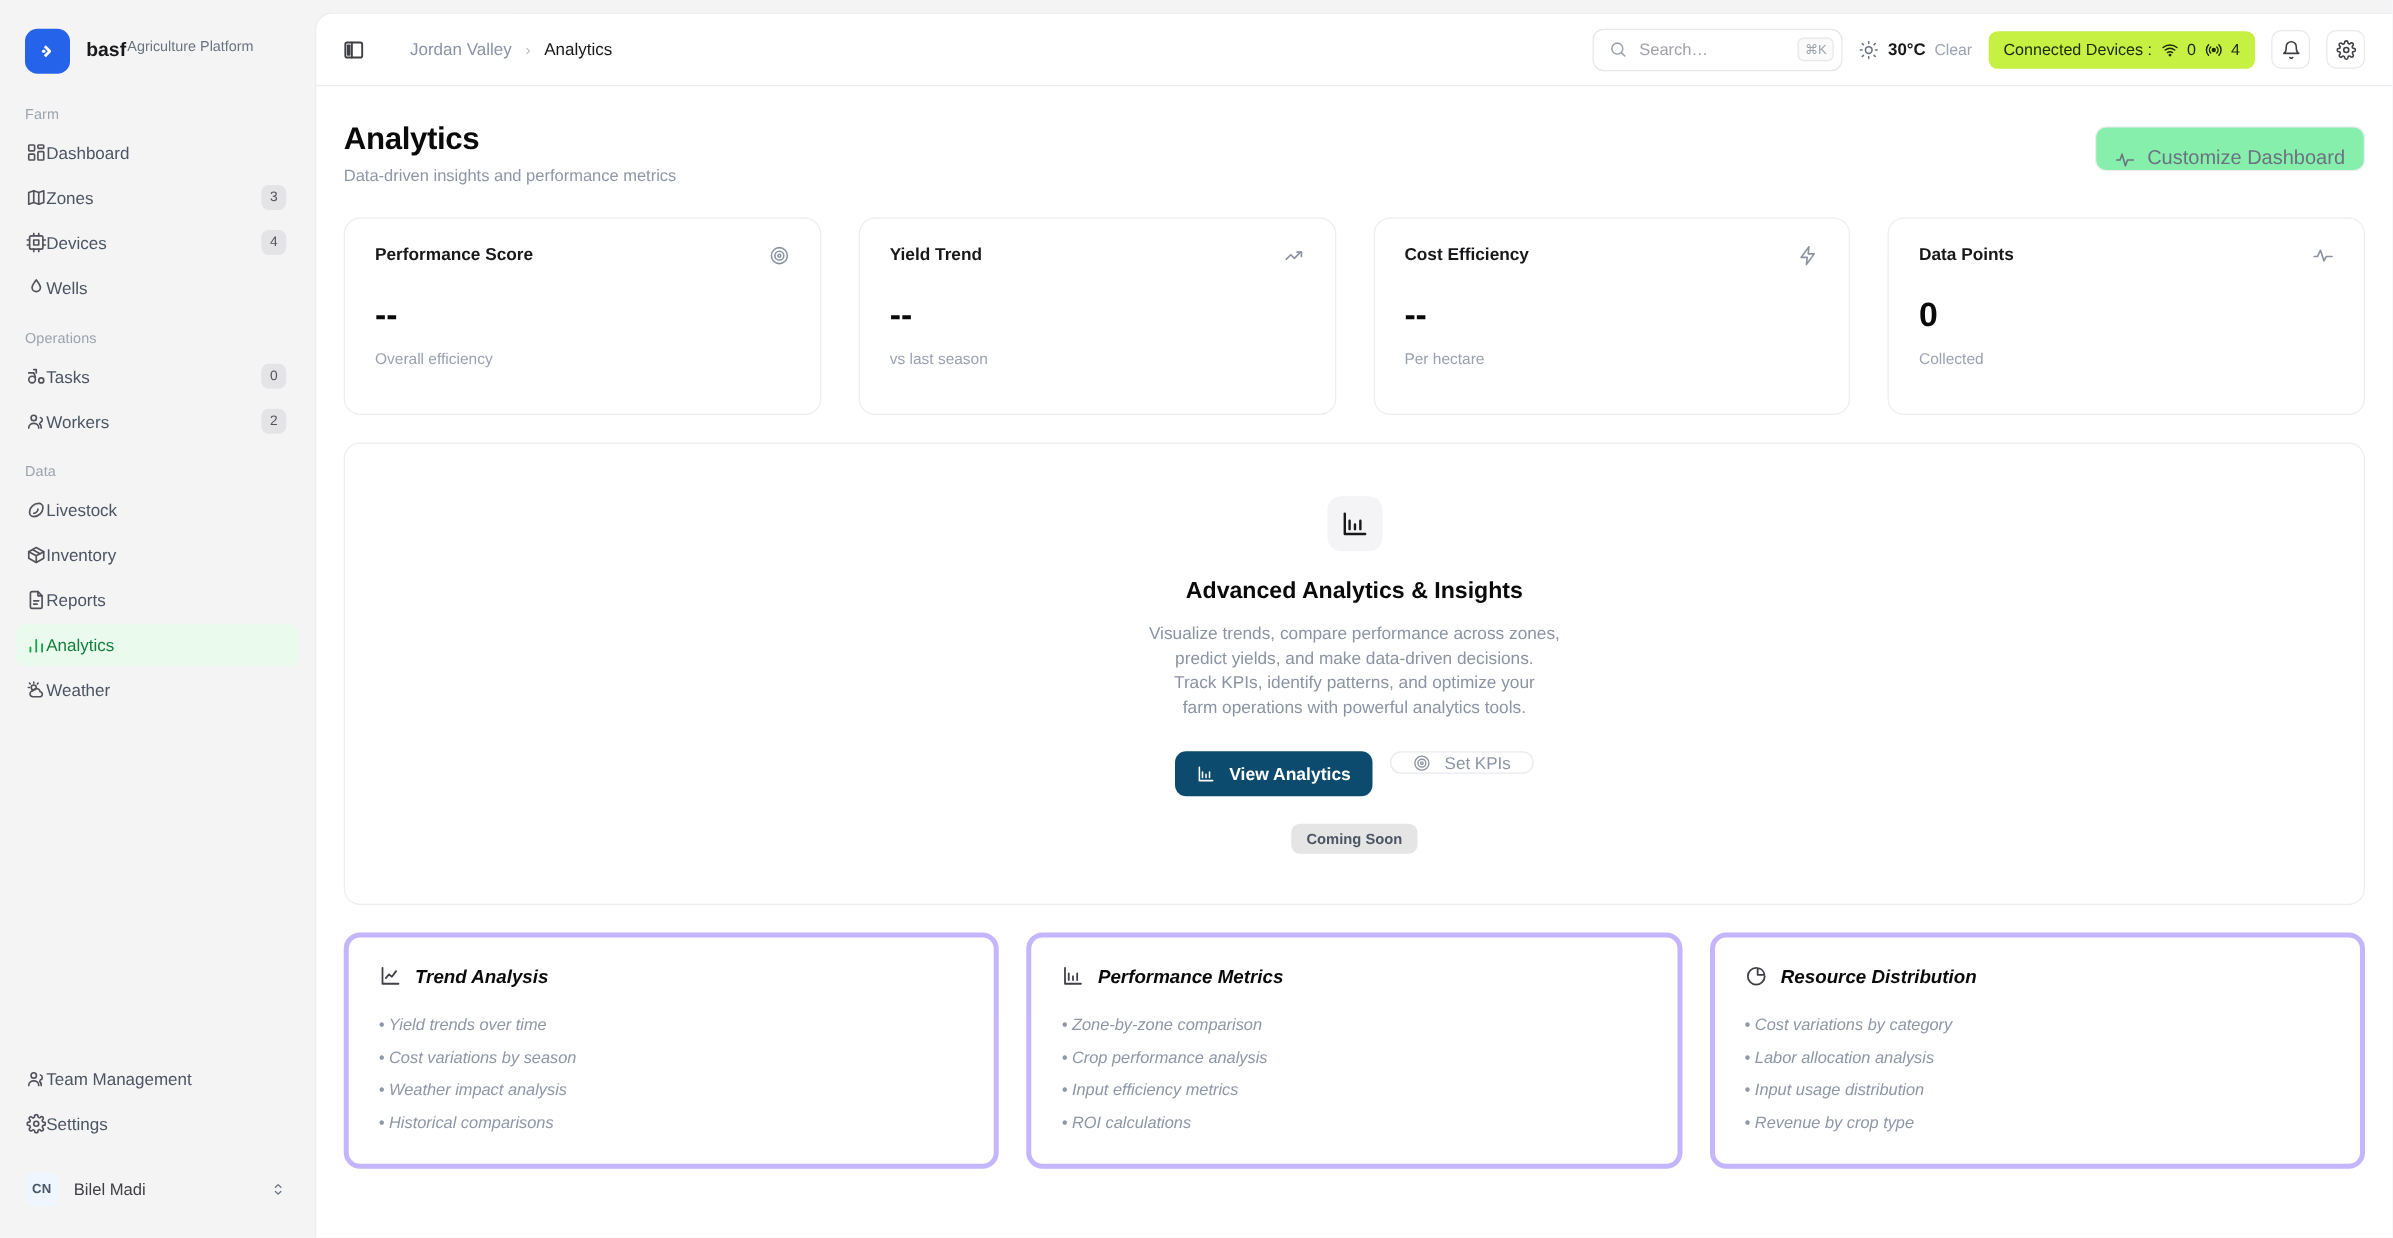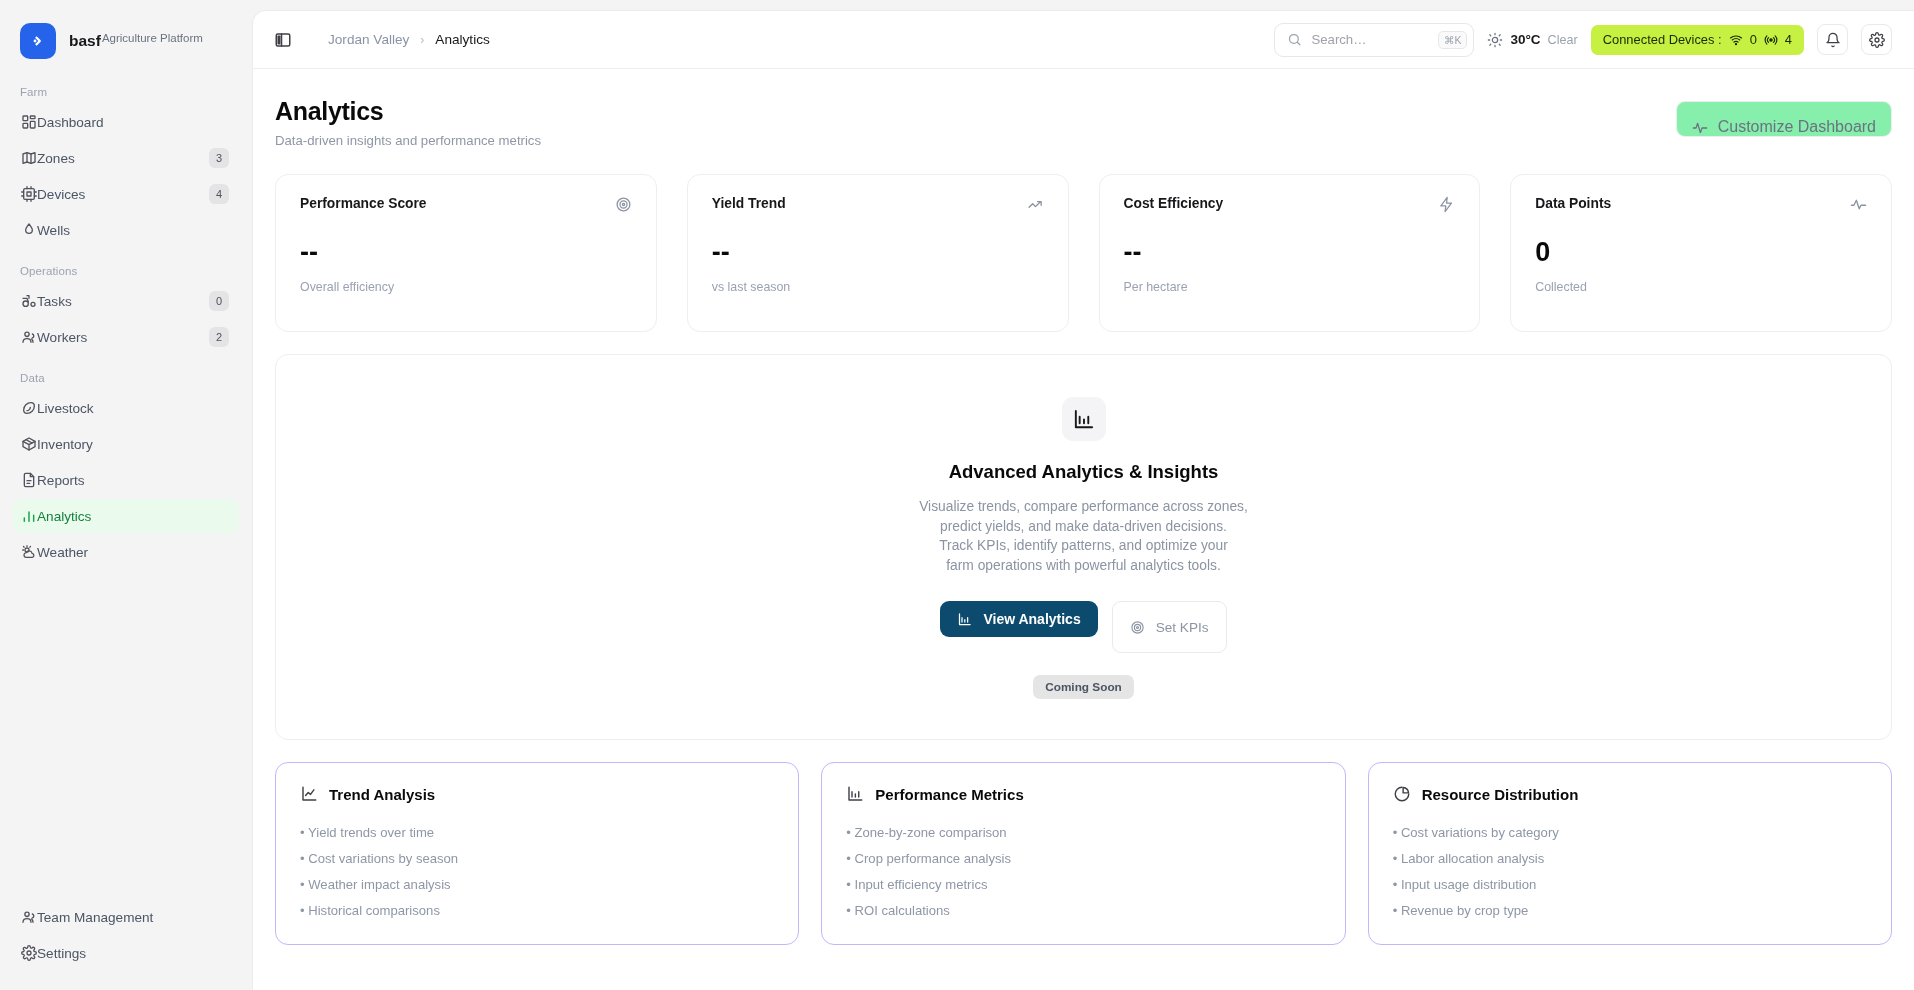--- a/index.html
+++ b/index.html
@@ -181,34 +181,35 @@
   }
   .empty-actions { display: flex; gap: 14px; margin-top: 26px; }
   .btn-primary {
     display: flex; align-items: center; gap: 11px;
     height: 36px; padding: 0 17px; border-radius: 9px;
     background: #0c4a6e; color: #fff; font-size: 14px; font-weight: 700;
     border: none; cursor: pointer;
   }
   .btn-secondary {
     display: flex; align-items: center; gap: 11px;
-    height: 52px; padding: 0 17px; border-radius: 9px;
+    height: 18px; padding: 0 17px; border-radius: 9px;
     background: #fff; color: #8b94a3; font-size: 13.6px;
     border: 1px solid #e9eaee; cursor: pointer;
   }
   .soon-badge {
     margin-top: 22px; background: #e5e5e5; color: #4b5563;
     font-size: 11.8px; font-weight: 700; padding: 5px 12px; border-radius: 7px;
   }
 
   .feature-row { display: flex; gap: 22px; margin-top: 22px; }
   .feature-card {
     flex: 1 1 0; background: #fff;
-    border: 1px solid #c4b5fd; border-radius: 13px;
+    border: 4px solid #c4b5fd; border-radius: 13px;
     padding: 22px 32px 26px 24px;
+    font-style: italic;
   }
   .feature-head { display: flex; align-items: center; gap: 11px; }
   .feature-ic { display: flex; color: #3f3f46; }
   .feature-title { font-size: 15px; font-weight: 700; color: #0a0a0a; }
   .feature-list { margin-top: 22px; display: flex; flex-direction: column; gap: 11px; }
   .feature-li { font-size: 13.1px; color: #8e97a6; }
 </style>
 </head>
 <body>
 
@@ -363,20 +364,29 @@
       <div class="nav-item">
         <span class="nv-icon">
           <svg width="16" height="16" viewBox="0 0 24 24" fill="none" stroke="currentColor" stroke-width="2" stroke-linecap="round" stroke-linejoin="round">
               <circle cx="12" cy="12" r="3"></circle>
               <path d="M19.4 15a1.6 1.6 0 0 0 .3 1.8l.1.1a2 2 0 1 1-2.8 2.8l-.1-.1a1.6 1.6 0 0 0-1.8-.3 1.6 1.6 0 0 0-1 1.5V21a2 2 0 1 1-4 0v-.1a1.6 1.6 0 0 0-1-1.5 1.6 1.6 0 0 0-1.8.3l-.1.1a2 2 0 1 1-2.8-2.8l.1-.1a1.6 1.6 0 0 0 .3-1.8 1.6 1.6 0 0 0-1.5-1H3a2 2 0 1 1 0-4h.1a1.6 1.6 0 0 0 1.5-1 1.6 1.6 0 0 0-.3-1.8l-.1-.1a2 2 0 1 1 2.8-2.8l.1.1a1.6 1.6 0 0 0 1.8.3H9a1.6 1.6 0 0 0 1-1.5V3a2 2 0 1 1 4 0v.1a1.6 1.6 0 0 0 1 1.5 1.6 1.6 0 0 0 1.8-.3l.1-.1a2 2 0 1 1 2.8 2.8l-.1.1a1.6 1.6 0 0 0-.3 1.8V9a1.6 1.6 0 0 0 1.5 1H21a2 2 0 1 1 0 4h-.1a1.6 1.6 0 0 0-1.5 1Z"></path>
             </svg>
         </span>
         <span class="nv-label">Settings</span>
       </div>
 
+      <div class="user-row">
+        <span class="avatar">CN</span>
+        <span class="user-name">Bilel Madi</span>
+        <span style="display:flex;color:#6b7280;">
+          <svg width="13" height="13" viewBox="0 0 24 24" fill="none" stroke="currentColor" stroke-width="2" stroke-linecap="round" stroke-linejoin="round">
+              <path d="m8 9 4-4 4 4M8 15l4 4 4-4"></path>
+            </svg>
+        </span>
+      </div>
     </div>
   </aside>
 
   <main class="main">
 
     <header class="topbar">
       <button class="icon-btn">
         <svg width="18" height="18" viewBox="0 0 24 24" fill="none" stroke="currentColor" stroke-width="2" stroke-linecap="round" stroke-linejoin="round">
             <rect x="3" y="4" width="18" height="16" rx="2"></rect>
             <path d="M10 4v16"></path>

